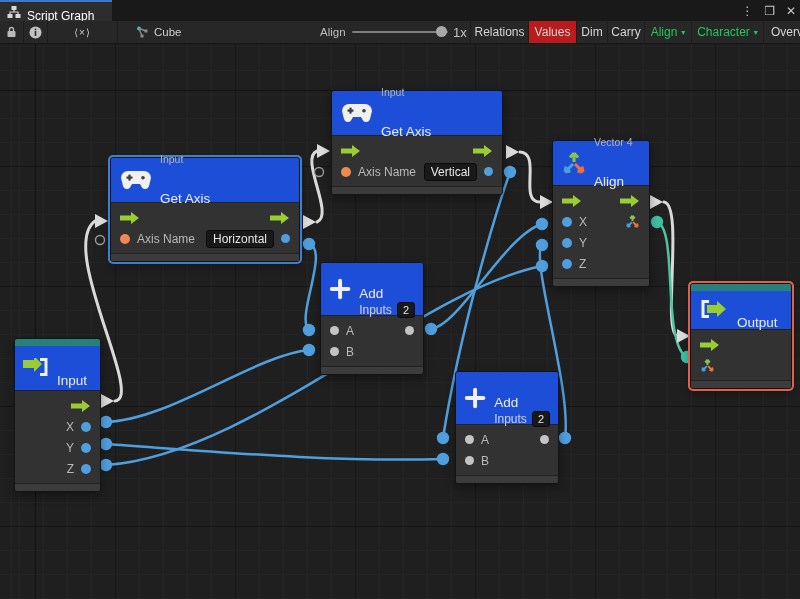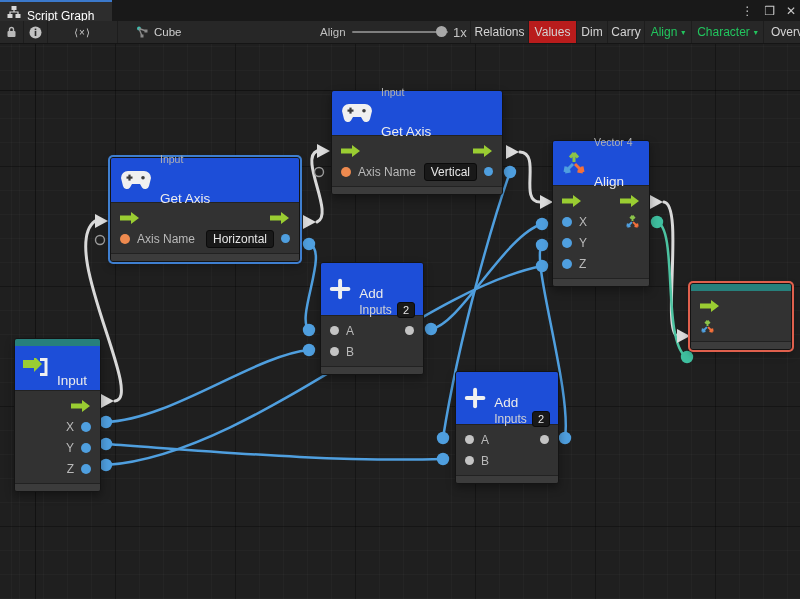--- a/index.html
+++ b/index.html
@@ -372,20 +372,27 @@
       <div class="row right">
         <span class="plabel">Z</span>
         <span class="dot blue"></span>
       </div>
     </div>
     <div class="node-footer"></div>
   </div>
 
   <div class="node capped error" style="left:690px;top:283px;width:100px;">
     <div class="cap"></div>
+    <div class="node-header" style="height:38px;gap:9px;padding:0 9px;">
+      <svg width="28" height="20" viewBox="0 0 28 20">
+        <path d="M9 1.5 h-6 v15 h6" stroke="#f0f0f0" stroke-width="3" fill="none"></path>
+        <polygon points="7,5 17,5 17,1 26,9 17,17 17,13 7,13" fill="#9acd32"></polygon>
+      </svg>
+      <div class="ntitle">Output</div>
+    </div>
     <div class="node-body">
       <div class="row">
         <svg width="20" height="12" viewBox="0 0 20 12">
             <polygon points="0,3.5 11,3.5 11,0 19,6 11,12 11,8.5 0,8.5" fill="#9acd32"></polygon>
           </svg>
       </div>
       <div class="row">
         <svg width="15" height="15" viewBox="0 0 26 26">
           <path d="M13 12 V3 M13 3 l-4 4.5 M13 3 l4 4.5" stroke="#8bc34a" stroke-width="3.4" fill="none"></path>
           <path d="M12 14 L4 22 M4 22 l1 -5.5 M4 22 l5.5 -1" stroke="#4f9fdf" stroke-width="3.4" fill="none"></path>

